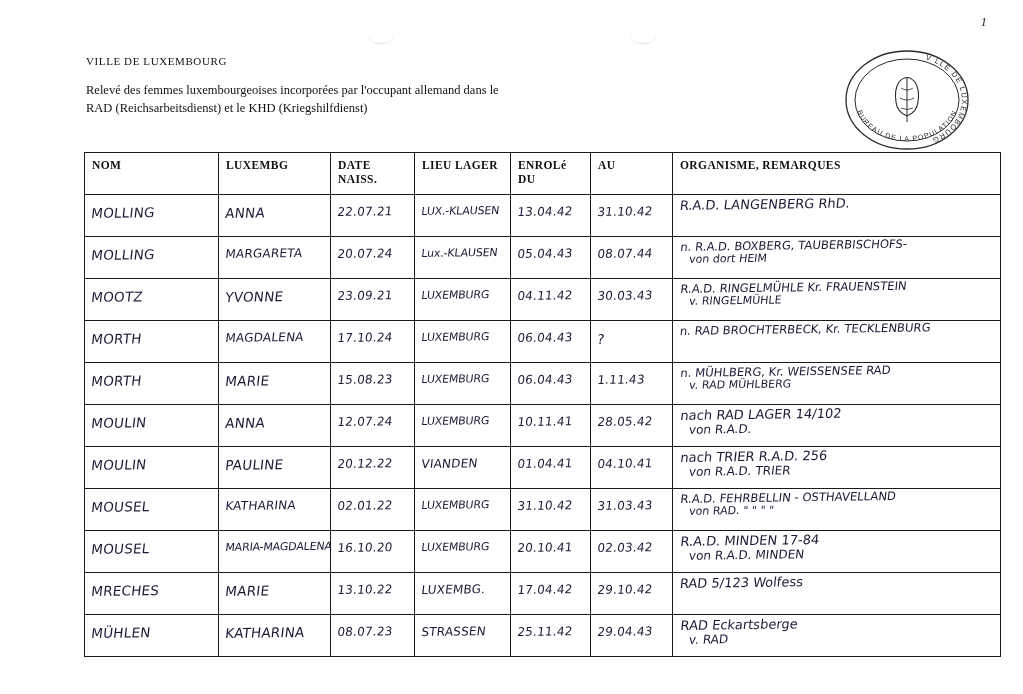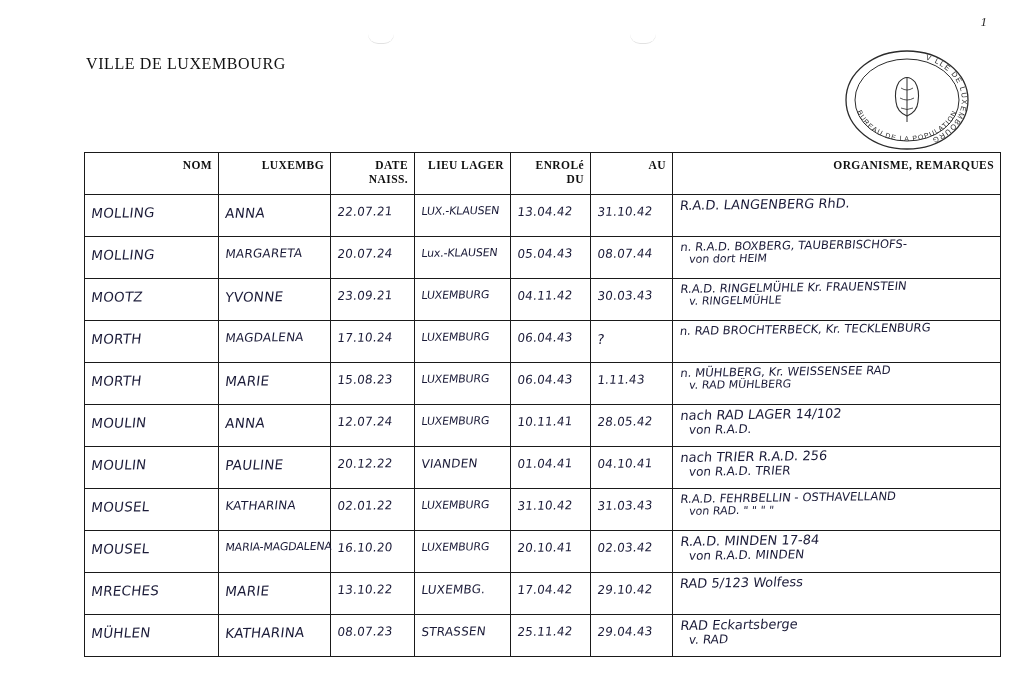--- a/index.html
+++ b/index.html
@@ -41,21 +41,21 @@
   .punch.right { left: 630px; }
 
   .header {
     position: absolute;
     left: 86px;
     top: 55px;
     width: 600px;
   }
   .header-title {
     font-family: "Liberation Serif", serif;
-    font-size: 16px;
+    font-size: 11px;
     letter-spacing: .6px;
     margin-bottom: 14px;
   }
   .header-sub {
     font-family: "Liberation Serif", serif;
     font-size: 12.5px;
     line-height: 1.45;
     max-width: 430px;
   }
 
@@ -85,21 +85,21 @@
   table.register td {
     border: 1px solid #1a1a1a;
     padding: 0;
     vertical-align: top;
   }
   table.register thead th {
     height: 36px;
     font-family: "Liberation Serif", serif;
     font-size: 11.5px;
     font-weight: bold;
-    text-align: right;
+    text-align: left;
     letter-spacing: .4px;
     padding: 5px 6px 0 7px;
     line-height: 1.25;
     white-space: pre-line;
   }
   table.register tbody td {
     height: 41px;
   }
 
   
@@ -139,20 +139,21 @@
 </head>
 <body>
 
 <div class="page-number">1</div>
 
 <div class="punch left"></div>
 <div class="punch right"></div>
 
 <div class="header">
   <div class="header-title">VILLE DE LUXEMBOURG</div>
+  <div class="header-sub">Relevé des femmes luxembourgeoises incorporées par l'occupant allemand dans le RAD (Reichsarbeitsdienst) et le KHD (Kriegshilfdienst)</div>
 </div>
 
 <div class="stamp">
   <svg width="128" height="104" viewBox="0 0 128 104" aria-hidden="true">
     <ellipse cx="64" cy="52" rx="61" ry="49" fill="none" stroke="#2b2b2b" stroke-width="1.3"></ellipse>
     <ellipse cx="64" cy="52" rx="52" ry="41" fill="none" stroke="#2b2b2b" stroke-width="1"></ellipse>
     <path d="M56 34 q8 -9 16 0 q5 8 3 20 q-1 10 -11 14 q-10 -4 -11 -14 q-2 -12 3 -20 z" fill="none" stroke="#2b2b2b" stroke-width="1.1"></path>
     <path d="M64 30 v44" fill="none" stroke="#2b2b2b" stroke-width="1"></path>
     <path d="M58 40 q6 4 12 0" fill="none" stroke="#2b2b2b" stroke-width=".8"></path>
     <path d="M57 50 q7 4 14 0" fill="none" stroke="#2b2b2b" stroke-width=".8"></path>

